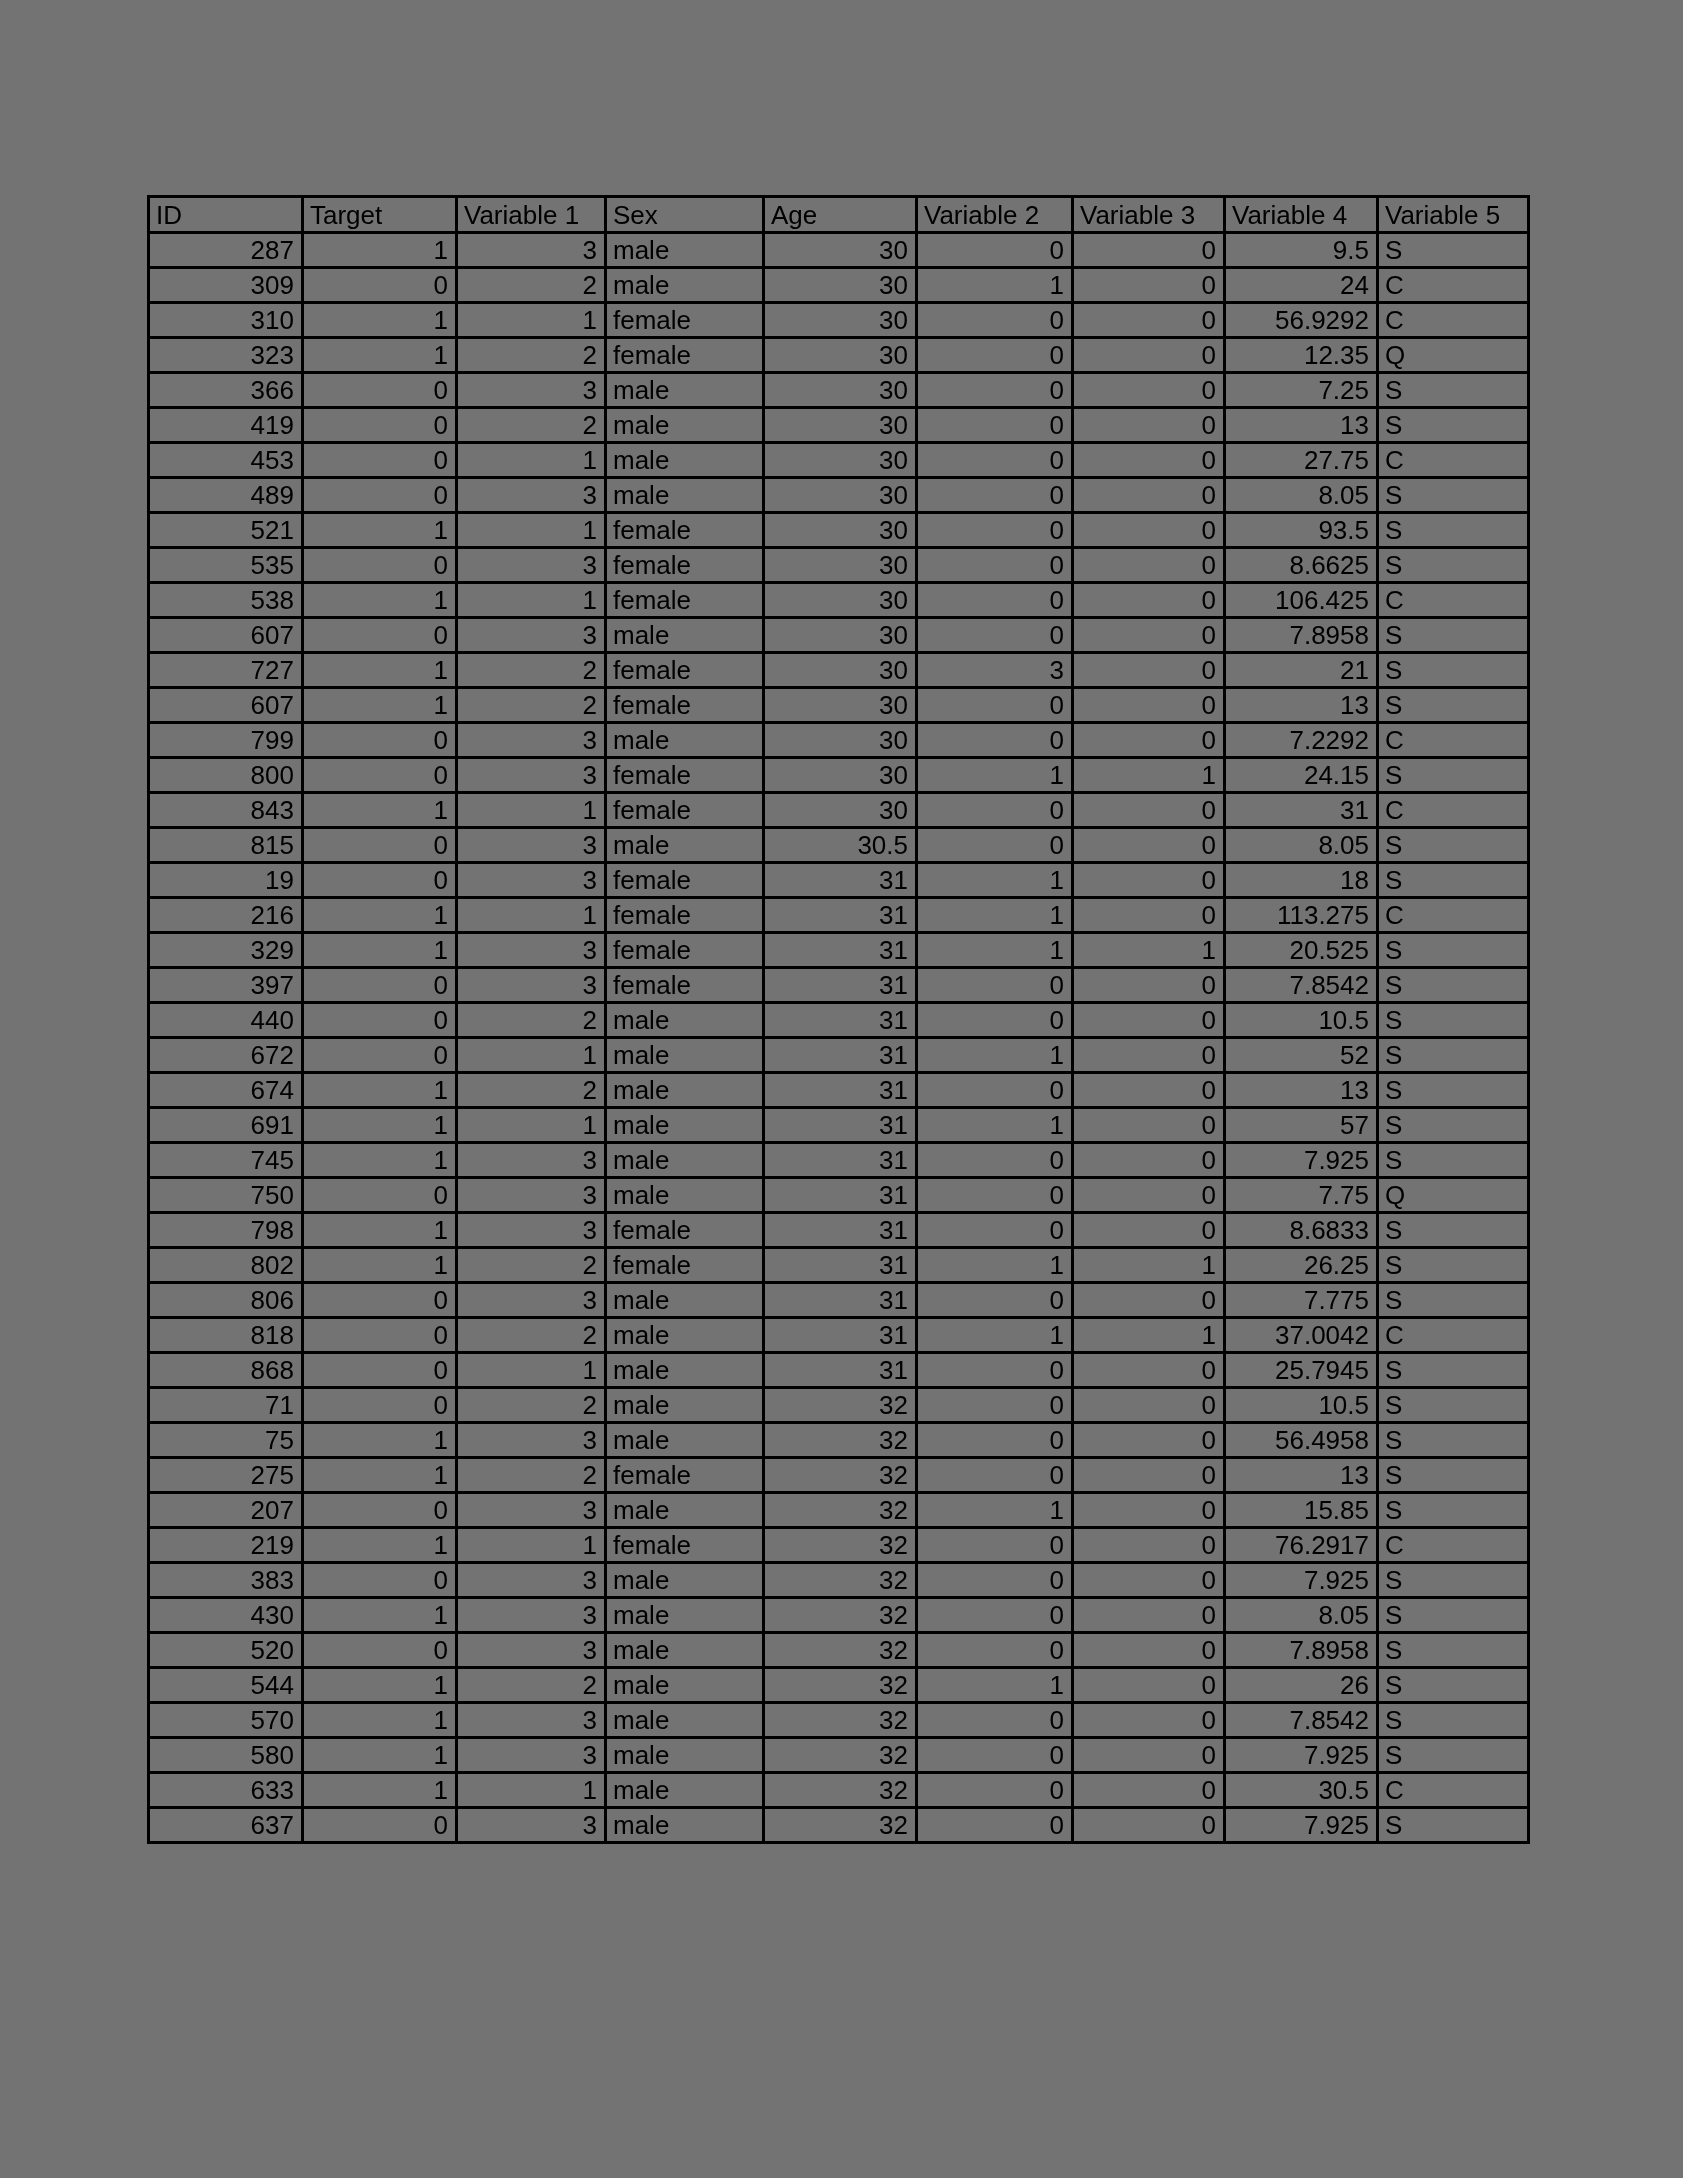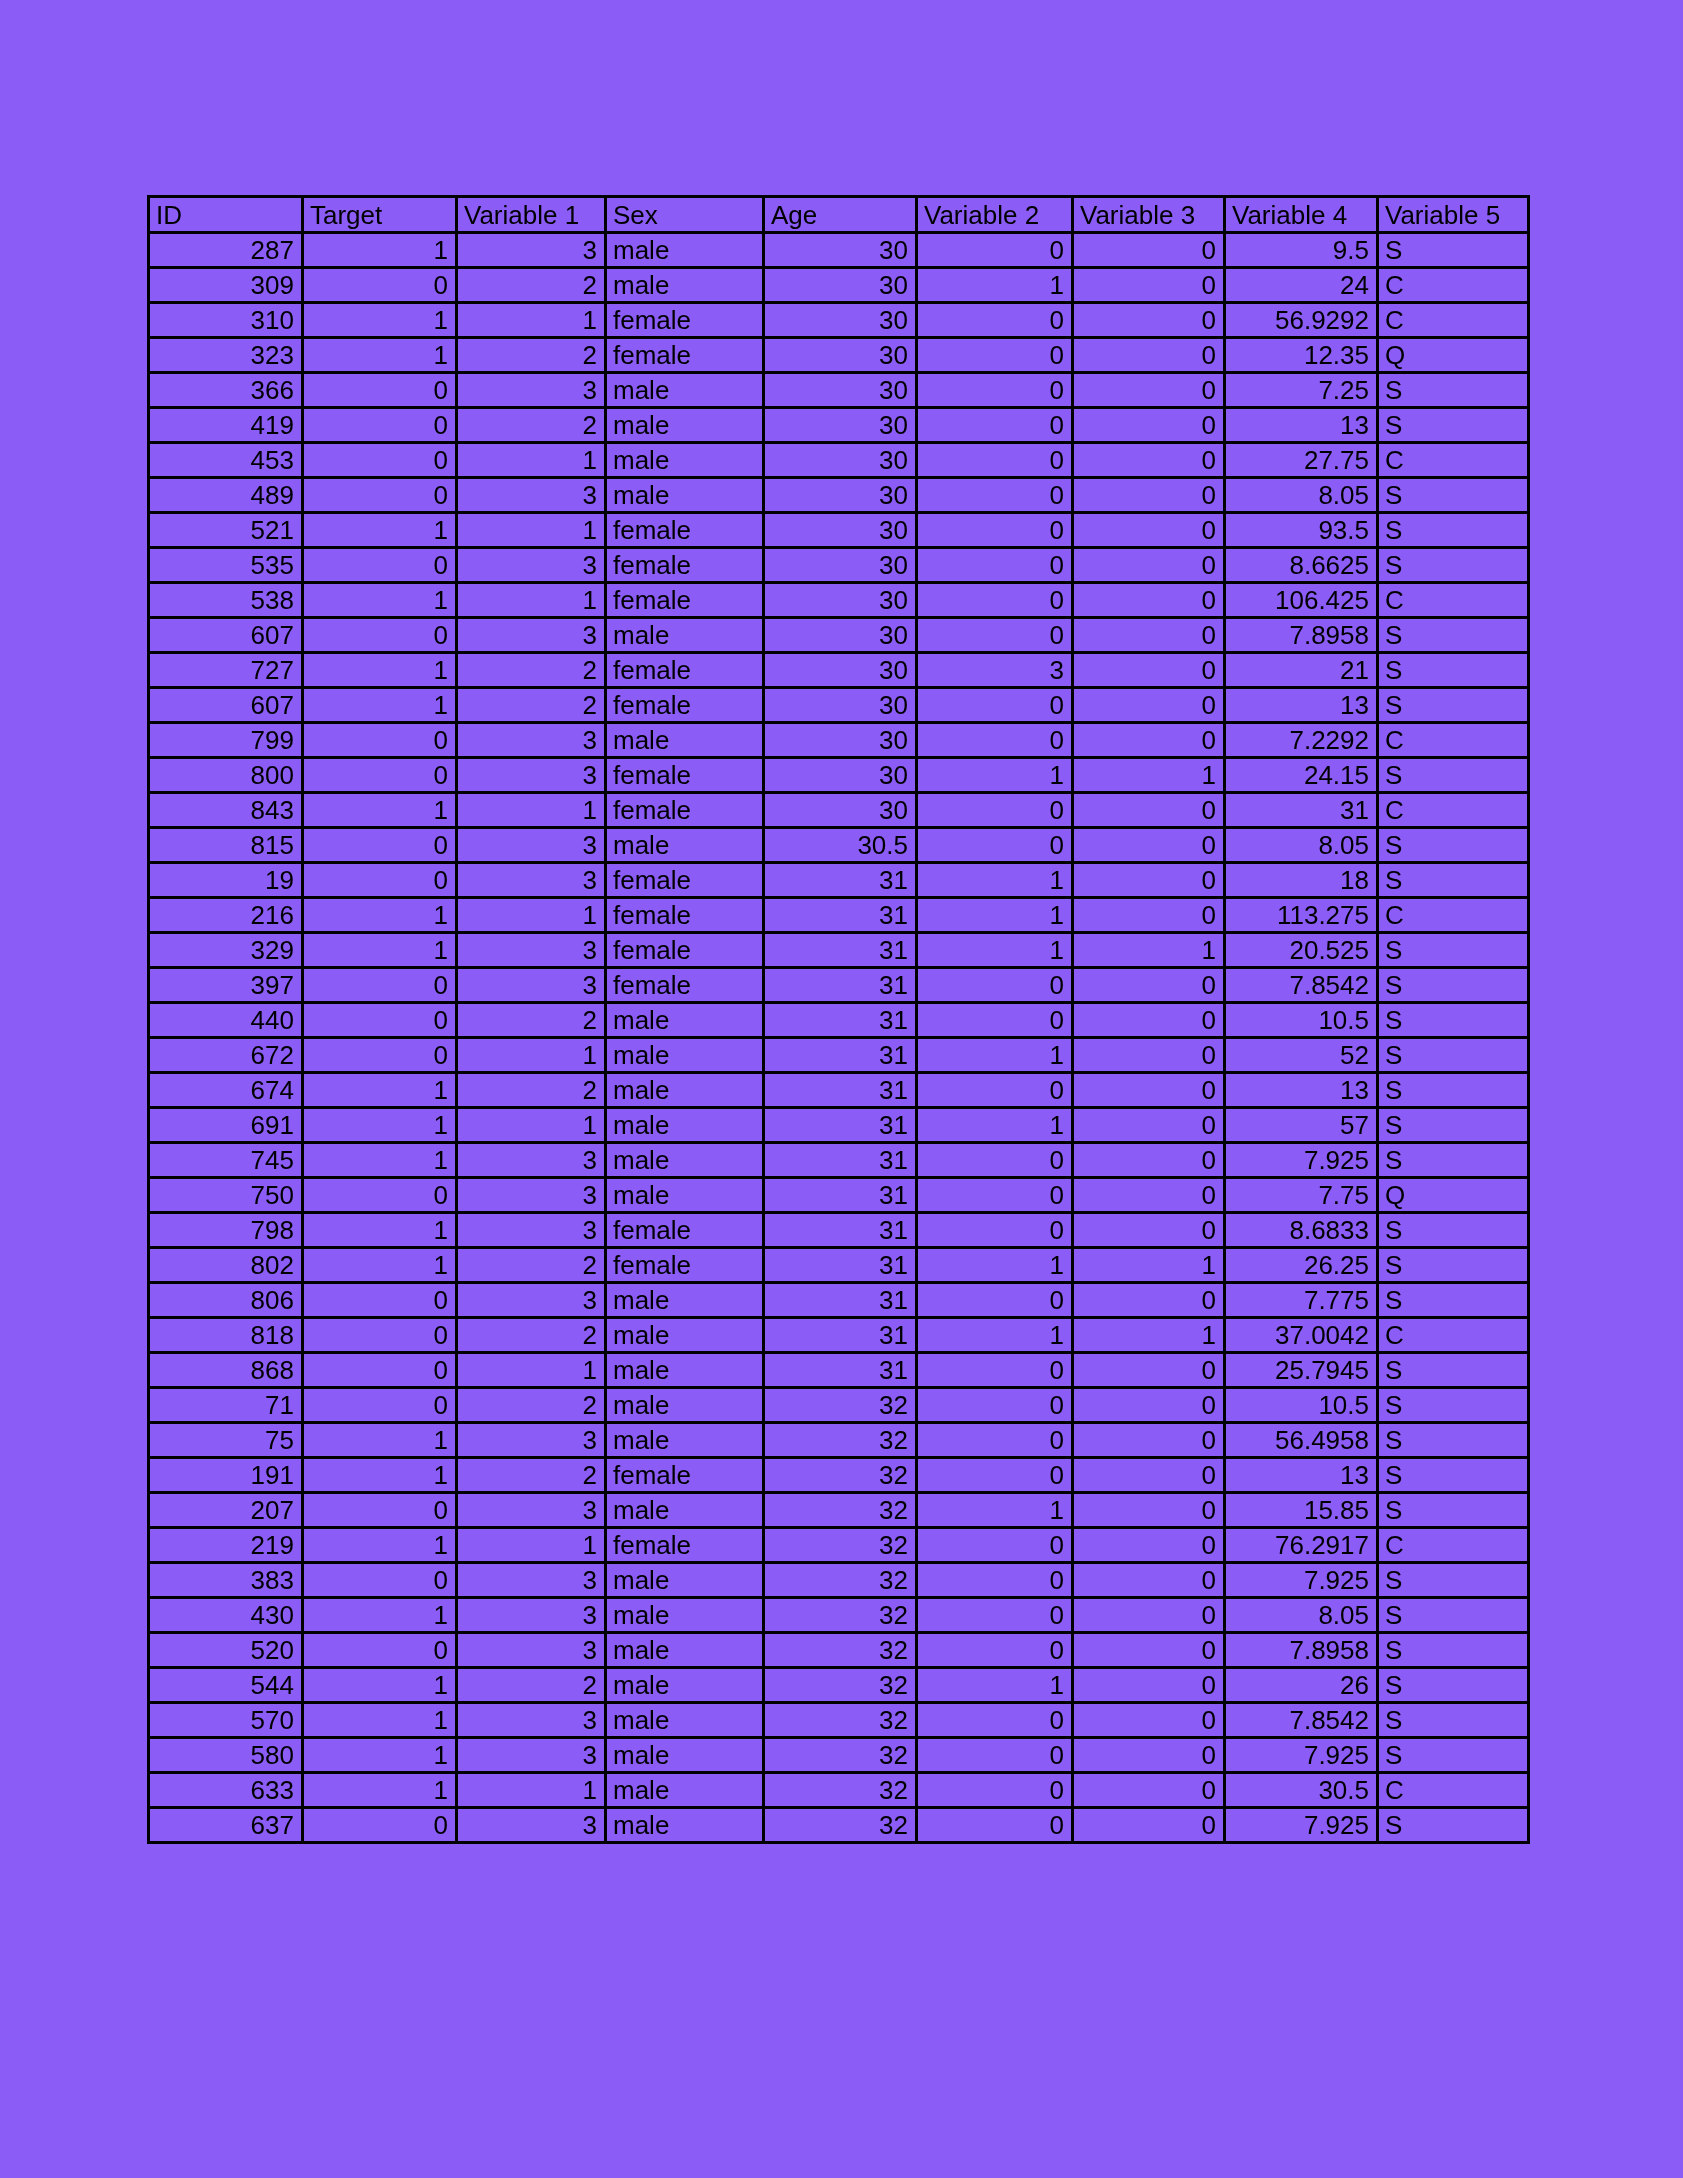--- a/index.html
+++ b/index.html
@@ -12,21 +12,21 @@
     background: #ffffff;
     position: relative;
     font-family: "Liberation Sans", sans-serif;
     color: #000000;
   }
   .sheet-page {
     position: absolute;
     left: 0; top: 0;
     width: 1683px;
     height: 2178px;
-    background: #8b5cf6;
+    background: #737373;
   }
   table.sheet-table {
     position: absolute;
     left: 147px;
     top: 195px;
     border-collapse: collapse;
     table-layout: fixed;
     font-size: 26px;
     line-height: 1;
     color: #000000;
@@ -472,21 +472,21 @@
           <td>1</td>
           <td>3</td>
           <td>male</td>
           <td>32</td>
           <td>0</td>
           <td>0</td>
           <td>56.4958</td>
           <td>S</td>
         </tr>
         <tr>
-          <td>191</td>
+          <td>275</td>
           <td>1</td>
           <td>2</td>
           <td>female</td>
           <td>32</td>
           <td>0</td>
           <td>0</td>
           <td>13</td>
           <td>S</td>
         </tr>
         <tr>

